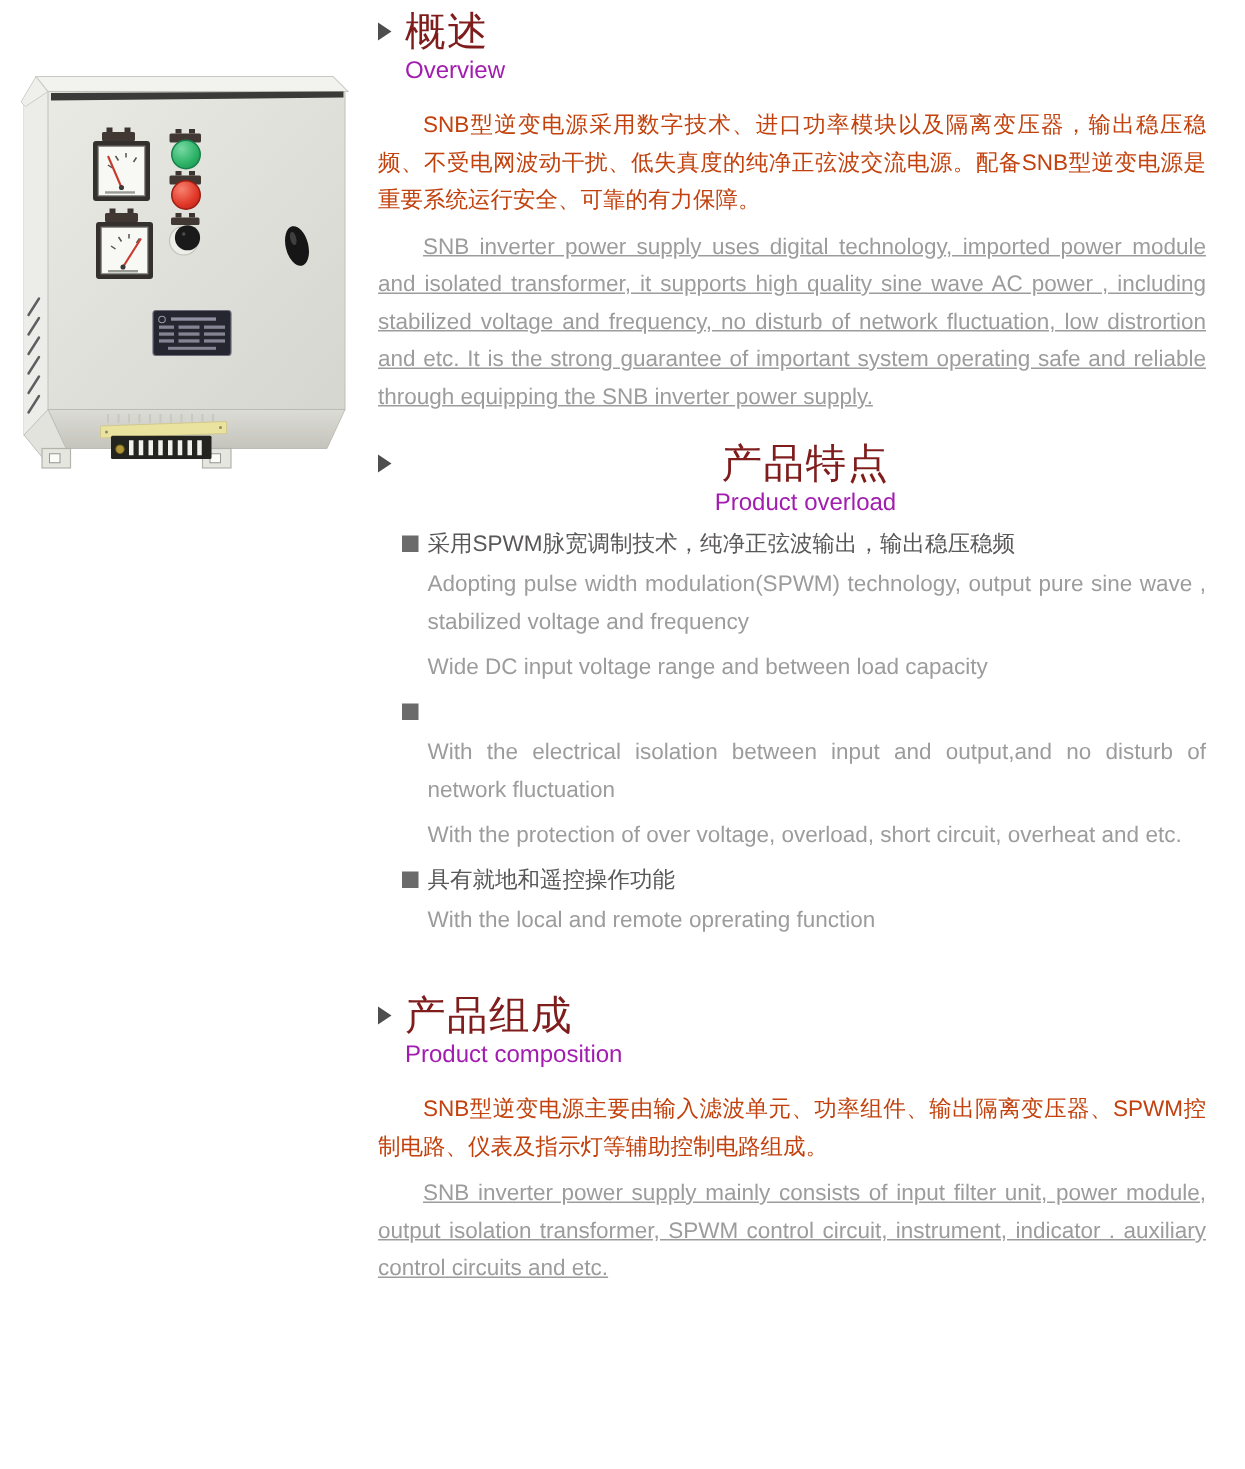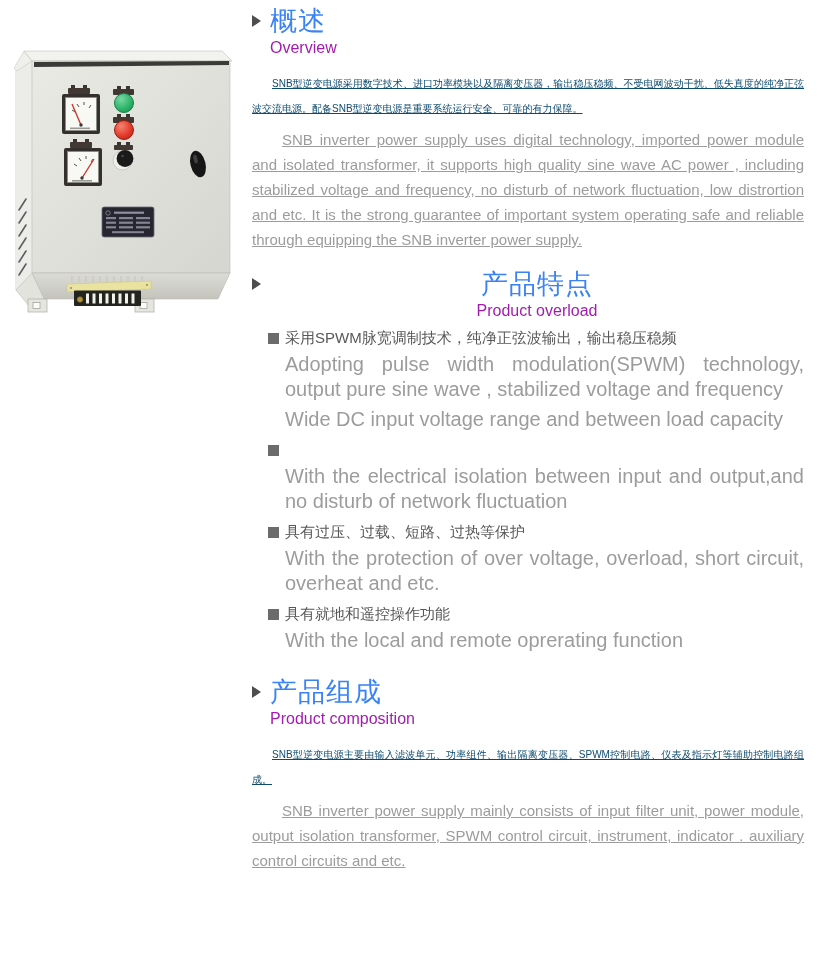--- a/index.html
+++ b/index.html
@@ -5,36 +5,36 @@
   html,body{margin:0;padding:0;}
   body{
     width:830px;height:979px;position:relative;background:#ffffff;
     font-family:"Liberation Sans","DejaVu Sans",sans-serif;
     -webkit-font-smoothing:antialiased;
   }
   .cabinet{position:absolute;left:10px;top:38px;}
   .content{position:absolute;left:252px;top:6px;width:552px;}
 
   .sec-head{position:relative;padding-left:18px;}
-  .sec-title{margin:0;font-size:27px;line-height:31px;font-weight:normal;color:#3b82f6;letter-spacing:1px;}
+  .sec-title{margin:0;font-size:27px;line-height:31px;font-weight:normal;color:#7f1d1d;letter-spacing:1px;}
   .sec-sub{font-size:16px;line-height:20px;color:#a21caf;margin-top:1px;}
   .tri{position:absolute;left:0;top:9px;width:0;height:0;
        border-left:9px solid #4e4e4e;border-top:6px solid transparent;border-bottom:6px solid transparent;}
 
-  .p-zh{color:#0c4a6e;font-size:10px;line-height:25px;text-align:justify;text-indent:2em;margin:13px 0 0 0;text-decoration:underline;}
+  .p-zh{color:#c2410c;font-size:15px;line-height:25px;text-align:justify;text-indent:2em;margin:13px 0 0 0;}
   .p-en{color:#9c9c9c;font-size:15px;line-height:25px;text-align:justify;text-indent:2em;margin:6px 0 0 0;text-decoration:underline;}
 
   .features{margin:4px 0 0 16px;}
   .feat{margin-bottom:5px;}
   .feat-zh{color:#595757;font-size:15px;line-height:26px;}
   .bullet{display:inline-block;width:11px;height:11px;background:#6b6b6b;margin-right:6px;position:relative;top:1px;}
-  .feat-en{color:#9c9c9c;font-size:20px;line-height:25px;margin-left:17px;text-align:justify;margin-top:1px;}
+  .feat-en{color:#9c9c9c;font-size:15px;line-height:25px;margin-left:17px;text-align:justify;margin-top:1px;}
 
   .mt-sec2{margin-top:17px;text-align:center;}
-  .mt-sec3{margin-top:24px;}
+  .mt-sec3{margin-top:36px;}
 </style>
 </head>
 <body>
 
 <svg class="cabinet" width="240" height="290" viewBox="0 0 240 290" aria-hidden="true">
   <defs>
     <linearGradient id="doorG" x1="0" y1="0" x2="1" y2="1">
       <stop offset="0" stop-color="#eaeae5"></stop>
         <stop offset="1" stop-color="#d6d6d0"></stop>
     </linearGradient>
@@ -220,21 +220,20 @@
       <div class="feat-en">Adopting pulse width modulation(SPWM) technology, output pure sine wave , stabilized voltage and frequency</div>
     </div>
     <div class="feat">
       <div class="feat-en">Wide DC input voltage range and between load capacity</div>
     </div>
     <div class="feat">
       <div class="feat-zh"><span class="bullet"></span></div>
       <div class="feat-en">With the electrical isolation between input and output,and no disturb of network fluctuation</div>
     </div>
     <div class="feat">
-      <div class="feat-zh"><span class="bullet"></span><span>具有过压、过载、短路、过热等保护</span></div>
       <div class="feat-en">With the protection of over voltage, overload, short circuit, overheat and etc.</div>
     </div>
     <div class="feat">
       <div class="feat-zh"><span class="bullet"></span><span>具有就地和遥控操作功能</span></div>
       <div class="feat-en">With the local and remote oprerating function</div>
     </div>
   </div>
 
   <div class="sec-head mt-sec3">
     <span class="tri"></span>

